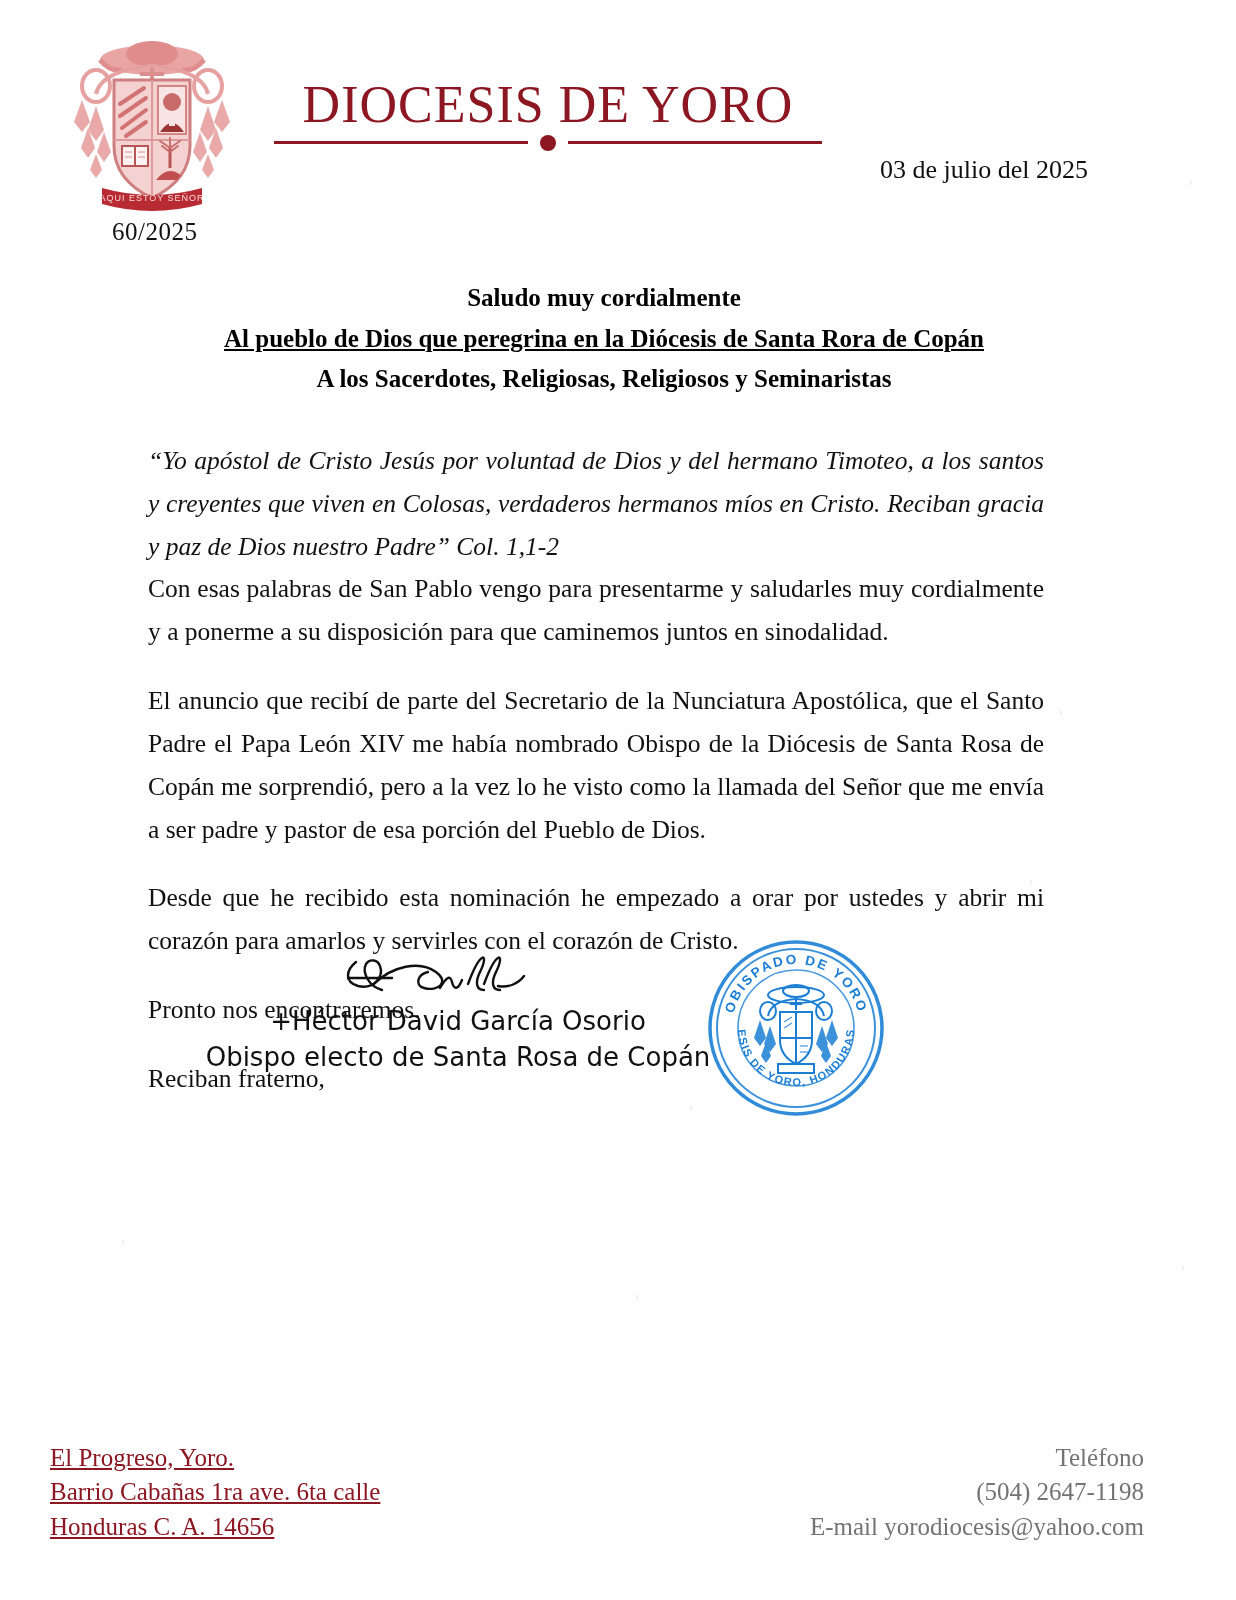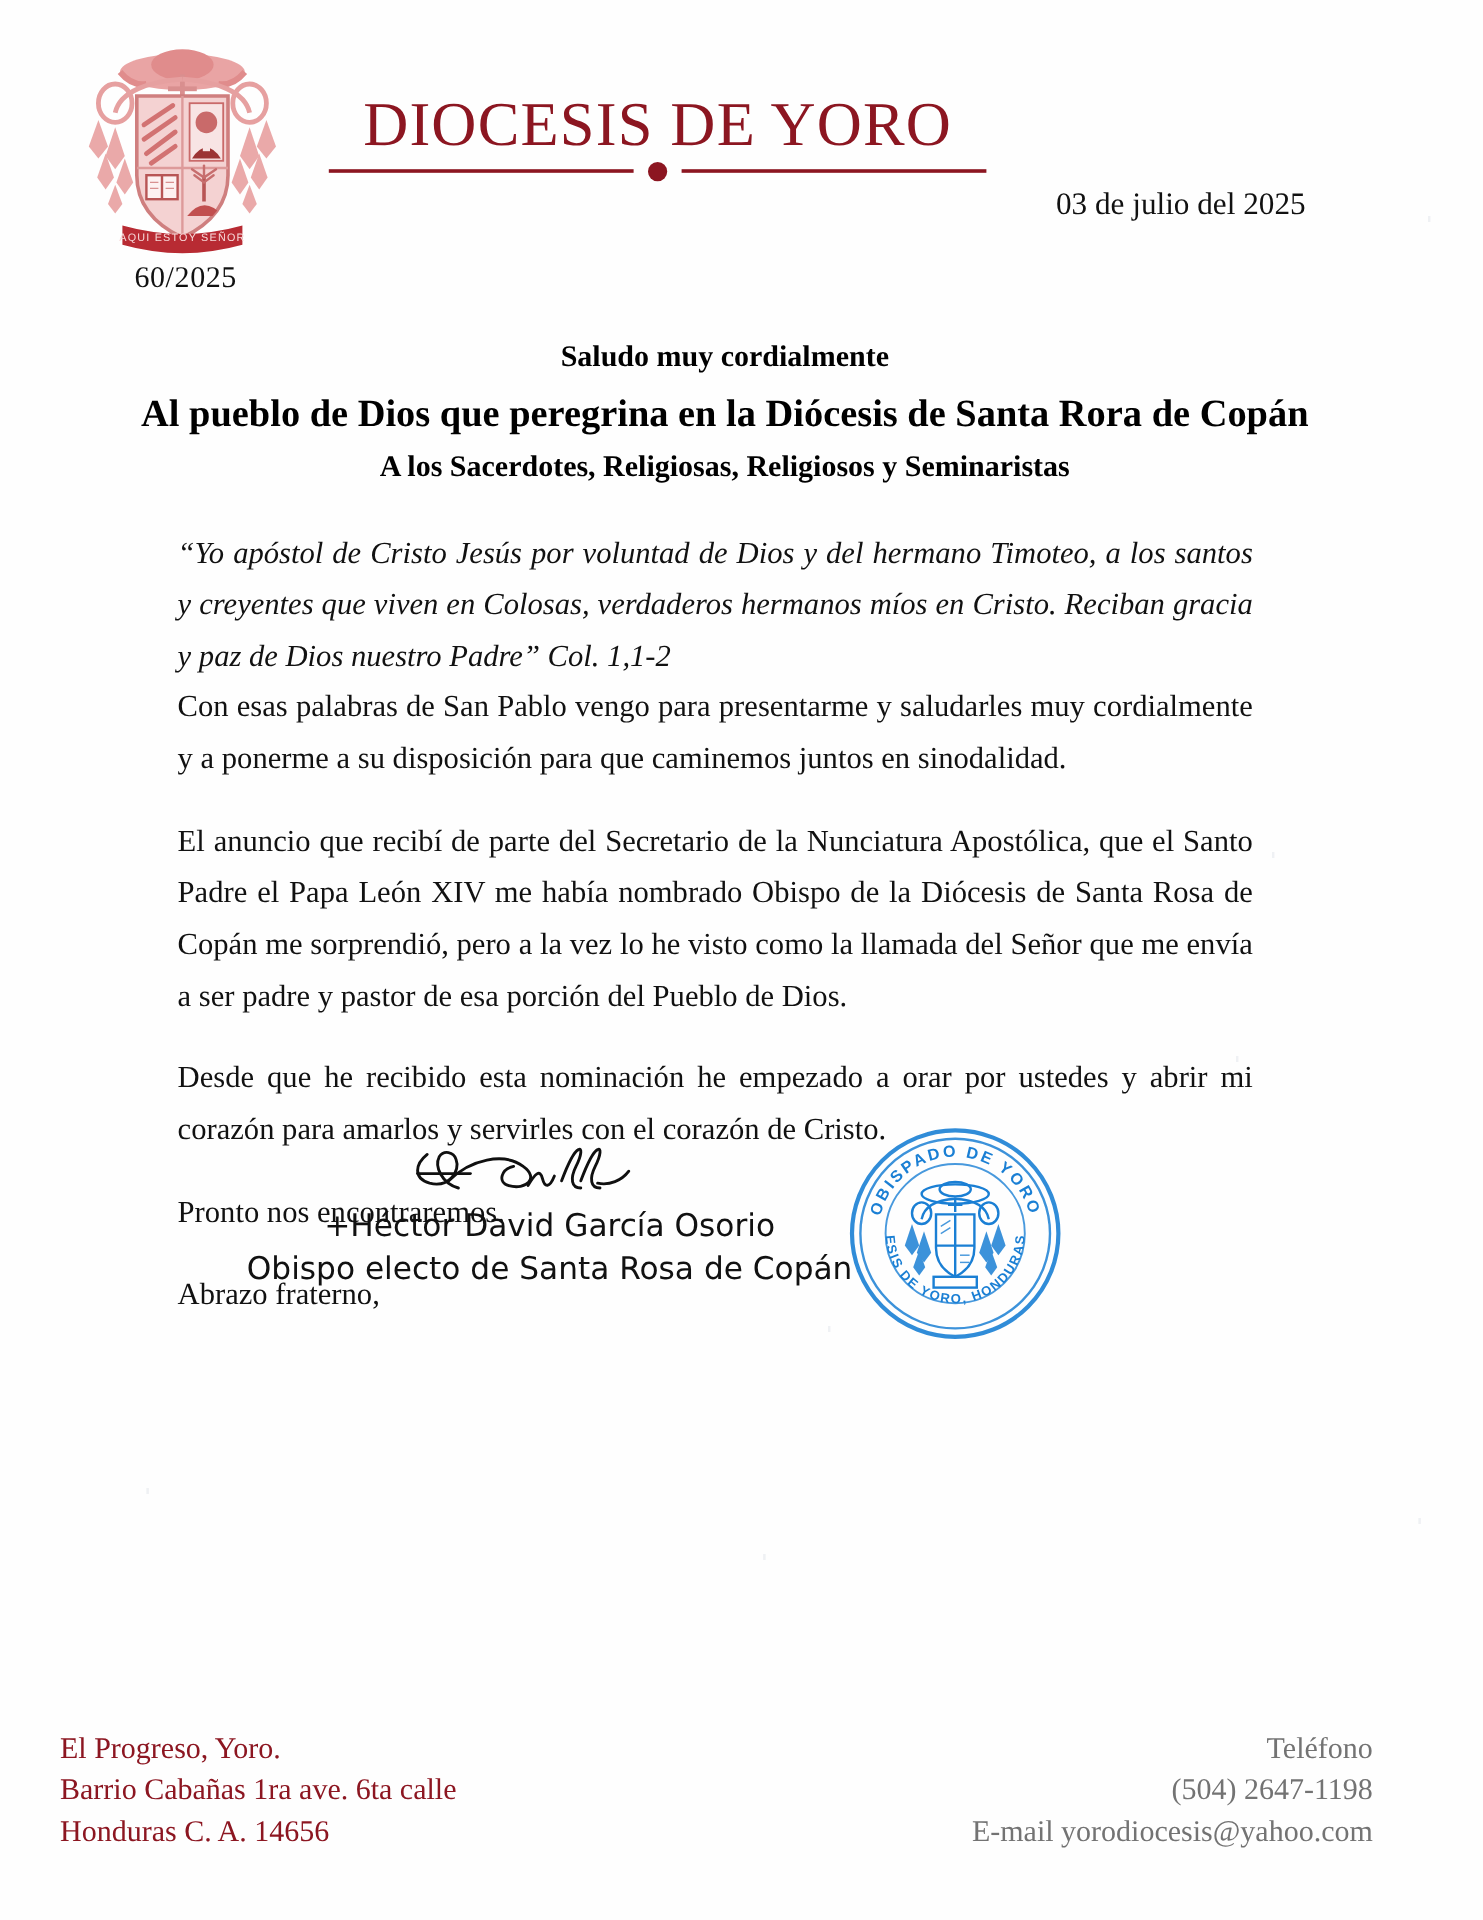--- a/index.html
+++ b/index.html
@@ -97,21 +97,21 @@
     position: absolute;
     top: 278px;
     left: 0;
     width: 1208px;
     text-align: center;
     font-weight: bold;
     color: #000;
   }
   .salutation div { line-height: 1.62; }
   .sal-1 { font-size: 25px; }
-  .sal-2 { font-size: 32px; }
+  .sal-2 { font-size: 25px; text-decoration: underline; }
   .sal-3 { font-size: 25px; }
 
   
   .body-text {
     position: absolute;
     top: 440px;
     left: 148px;
     width: 896px;
     font-size: 25.5px;
     line-height: 1.68;
@@ -153,20 +153,21 @@
 
   
   .footer-left {
     position: absolute;
     left: 50px;
     bottom: 56px;
     font-size: 25px;
     line-height: 1.38;
     color: #8c1621;
     text-align: left;
+    text-decoration: underline;
   }
   .footer-right {
     position: absolute;
     right: 92px;
     bottom: 56px;
     font-size: 25px;
     line-height: 1.38;
     color: #737373;
     text-align: right;
   }
@@ -286,21 +287,21 @@
     <div class="sal-2">Al pueblo de Dios que peregrina en la Diócesis de Santa Rora de Copán</div>
     <div class="sal-3">A los Sacerdotes, Religiosas, Religiosos y Seminaristas</div>
   </div>
 
   <div class="body-text">
     <p class="tight">“Yo apóstol de Cristo Jesús por voluntad de Dios y del hermano Timoteo, a los santos y creyentes que viven en Colosas, verdaderos hermanos míos en Cristo. Reciban gracia y paz de Dios nuestro Padre” Col. 1,1-2</p>
     <p class="nogap">Con esas palabras de San Pablo vengo para presentarme y saludarles muy cordialmente y a ponerme a su disposición para que caminemos juntos en sinodalidad.</p>
     <p>El anuncio que recibí de parte del Secretario de la Nunciatura Apostólica, que el Santo Padre el Papa León XIV me había nombrado Obispo de la Diócesis de Santa Rosa de Copán me sorprendió, pero a la vez lo he visto como la llamada del Señor que me envía a ser padre y pastor de esa porción del Pueblo de Dios.</p>
     <p>Desde que he recibido esta nominación he empezado a orar por ustedes y abrir mi corazón para amarlos y servirles con el corazón de Cristo.</p>
     <p>Pronto nos encontraremos.</p>
-    <p>Abrazo fraterno,</p>
+    <p>Reciban fraterno,</p>
   </div>
 
   <div class="sign-block">
     <svg class="signature-mark" width="260" height="56" viewBox="0 0 260 56" xmlns="http://www.w3.org/2000/svg">
       <g fill="none" stroke="#101010" stroke-width="2.4" stroke-linecap="round">
         <path d="M28 12 C18 20, 16 32, 30 36 C46 40, 56 26, 52 16 C50 10, 42 8, 38 14 C34 22, 40 36, 54 40"></path>
         <path d="M20 28 H64"></path>
         <path d="M46 34 C64 16, 92 10, 108 22 C122 32, 110 42, 96 38 C86 35, 90 24, 100 22"></path>
         <path d="M112 38 c6 -10, 10 -14, 12 -6 c2 8, 6 8, 10 -2"></path>
         <path d="M140 34 c6 -16, 10 -24, 14 -26 c3 -2, 3 4, -2 14 c-5 10, -4 18, 4 18"></path>

